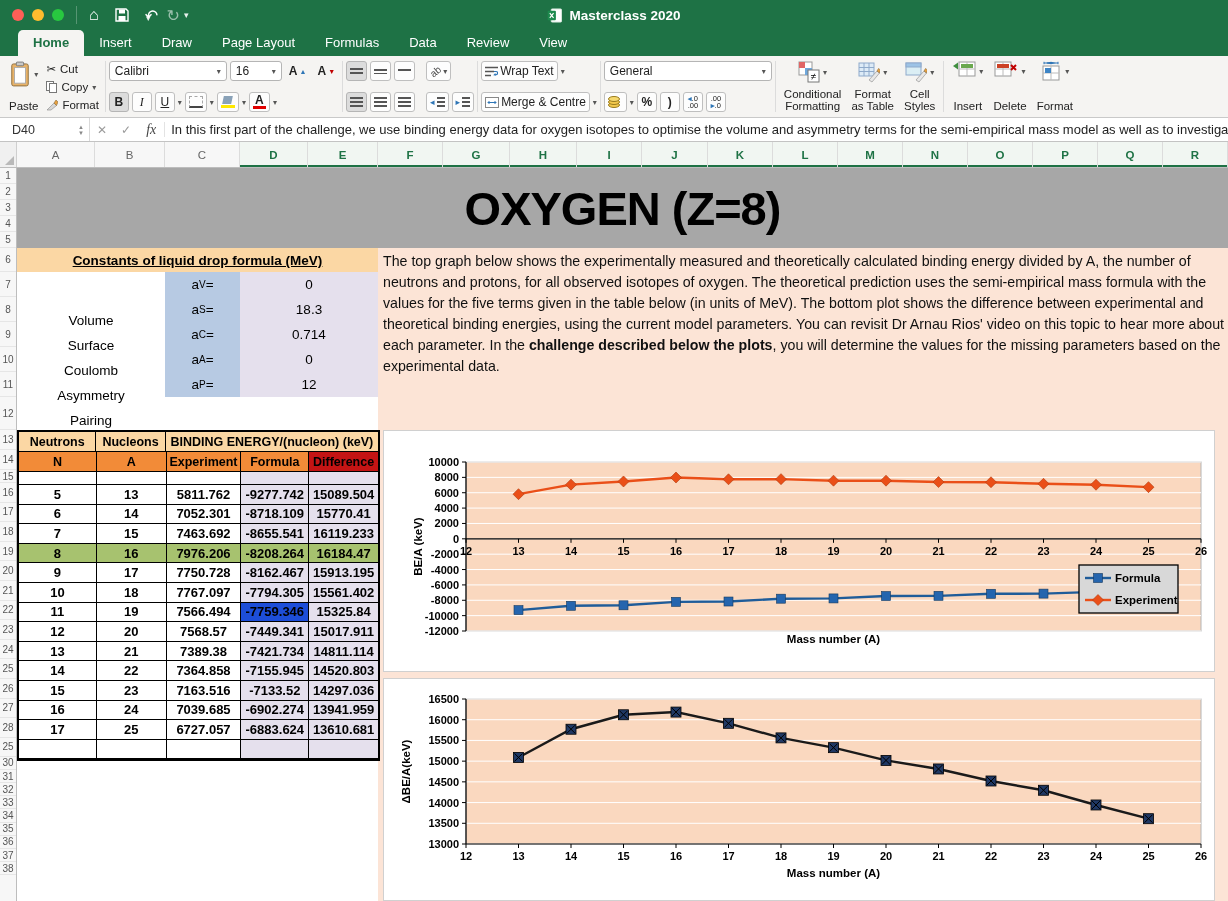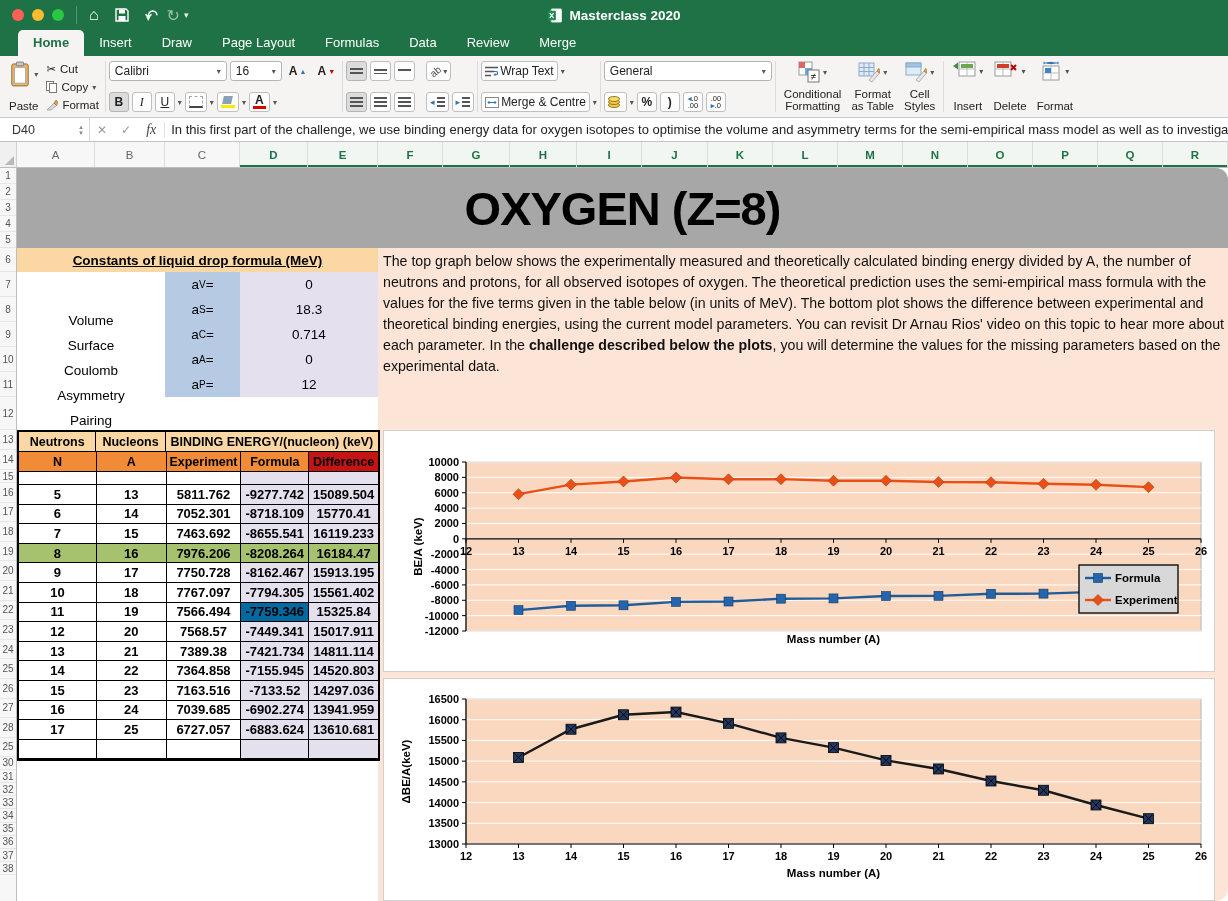--- a/index.html
+++ b/index.html
@@ -59,21 +59,21 @@
   
   .chdr { position:absolute; left:0; top:142px; width:100%; height:26px; background:#f7f7f7; border-bottom:1px solid #bdbdbd; display:flex; z-index:5; }
   .corner { width:17px; height:100%; background:#f0f0f0; border-right:1px solid #cfcfcf; position:relative; }
   .corner:after { content:""; position:absolute; right:2px; bottom:2px; border-style:solid; border-width:0 0 9px 9px; border-color:transparent transparent #b9b9b9 transparent; }
   .colcell { display:flex; align-items:center; justify-content:center; font-size:11.5px; color:#666; border-right:1px solid #dcdcdc; height:100%; }
   .colcell.sel { color:#1E7245; font-weight:bold; background:#f1f6f2; box-shadow:inset 0 -2px 0 #1E7245; }
   .rhdr { position:absolute; left:0; top:168px; width:17px; height:733px; background:#f7f7f7; border-right:1px solid #bdbdbd; z-index:4; }
   .rnum { display:flex; align-items:center; justify-content:center; font-size:10px; color:#555; border-bottom:1px solid #e6e6e6; }
 
   
-  .gwrap { position:absolute; left:0; top:168px; width:1228px; height:733px; background:#fff; overflow:hidden;border-radius:12px; }
+  .gwrap { position:absolute; left:0; top:168px; width:1228px; height:733px; background:#fff; overflow:hidden; }
   .band { position:absolute; left:17px; top:0; width:1211px; height:80px; background:#A7A7A7; display:flex; align-items:center; justify-content:center; }
   .band .t { font-size:47px; font-weight:800; color:#000; letter-spacing:-1px; }
   .chdr6 { position:absolute; left:17px; top:80px; width:361px; height:24px; background:#FBD7A4; display:flex; align-items:center; justify-content:center; font-size:13.5px; font-weight:bold; text-decoration:underline; }
   .consts { position:absolute; left:17px; top:104px; width:361px; }
   .crow { display:flex; height:25px; }
   .crow > div { display:flex; align-items:center; justify-content:center; font-size:13.5px; }
   .clabel { width:148px; background:#fca5a5;margin-top:48px; }
   .csym { width:75px; background:#B7CAE3; }
   .cval { width:138px; background:#E5E0ED; }
   .csym sub { font-size:10px; }
@@ -130,21 +130,21 @@
   </div>
 
   <div class="tabrow" id="tabrow">
       <div class="tab active">Home</div>
       <div class="tab">Insert</div>
       <div class="tab">Draw</div>
       <div class="tab">Page Layout</div>
       <div class="tab">Formulas</div>
       <div class="tab">Data</div>
       <div class="tab">Review</div>
-      <div class="tab">Merge</div>
+      <div class="tab">View</div>
     </div>
 
   <div class="ribbon">
 
     <div class="bigbtn">
       <span class="r">
           <svg width="22" height="26" viewBox="0 0 24 28">
             <rect x="3" y="3" width="18" height="24" rx="2" fill="#e8b36a" stroke="#8a6a3a"></rect>
             <rect x="6" y="7" width="12" height="17" fill="#fff" stroke="#aaa"></rect>
             <rect x="8" y="1" width="8" height="4" rx="1" fill="#c9c9c9" stroke="#777"></rect>
@@ -561,21 +561,21 @@
           <div style="width: 78px; background: rgb(255, 255, 255);">10</div>
           <div style="width: 70px; background: rgb(255, 255, 255);">18</div>
           <div style="width: 75px; background: rgb(255, 255, 255);">7767.097</div>
           <div style="width: 68px; background: rgb(229, 224, 237);">-7794.305</div>
           <div style="width: 69px; background: rgb(229, 224, 237);">15561.402</div>
         </div>
         <div class="trow drow" style="height: 19.6px;">
           <div style="width: 78px; background: rgb(255, 255, 255);">11</div>
           <div style="width: 70px; background: rgb(255, 255, 255);">19</div>
           <div style="width: 75px; background: rgb(255, 255, 255);">7566.494</div>
-          <div style="width: 68px; background: #0369a1;">-7759.346</div>
+          <div style="width: 68px; background: #1d4ed8;">-7759.346</div>
           <div style="width: 69px; background: rgb(229, 224, 237);">15325.84</div>
         </div>
         <div class="trow drow" style="height: 19.6px;">
           <div style="width: 78px; background: rgb(255, 255, 255);">12</div>
           <div style="width: 70px; background: rgb(255, 255, 255);">20</div>
           <div style="width: 75px; background: rgb(255, 255, 255);">7568.57</div>
           <div style="width: 68px; background: rgb(229, 224, 237);">-7449.341</div>
           <div style="width: 69px; background: rgb(229, 224, 237);">15017.911</div>
         </div>
         <div class="trow drow" style="height: 19.6px;">

